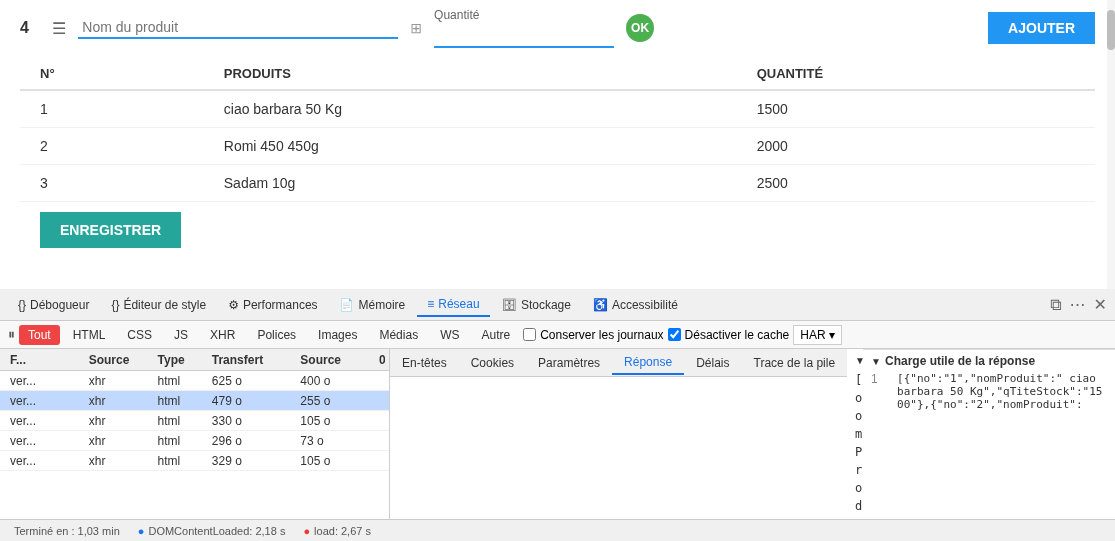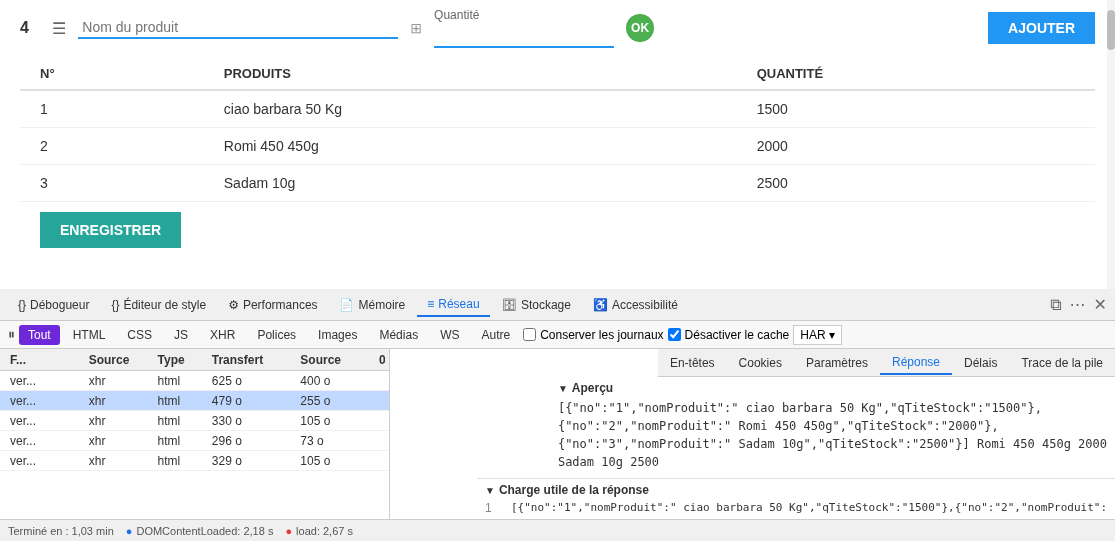--- a/index.html
+++ b/index.html
@@ -183,21 +183,21 @@
       padding: 2px 8px;
       border-radius: 3px;
       font-size: 12px;
       cursor: pointer;
       background: none;
       border: 1px solid transparent;
       color: #333;
     }
 
     .filter-pill.active {
-      background: #6d28d9;
+      background: #ef4444;
       color: #fff;
     }
 
     .checkbox-label {
       display: flex;
       align-items: center;
       gap: 4px;
       font-size: 12px;
       cursor: pointer;
       white-space: nowrap;
@@ -361,20 +361,21 @@
       padding: 0 8px;
       gap: 12px;
       font-size: 11px;
       color: #555;
     }
 
     .status-item {
       display: flex;
       align-items: center;
       gap: 4px;
+      margin-left: 6px;
     }
 
     .devtools-layout {
       position: absolute;
       bottom: 0;
       left: 0;
       right: 0;
       height: 252px;
     }
 
@@ -568,21 +569,21 @@
       <div class="net-cell col-f">ver...</div>
       <div class="net-cell col-source">xhr</div>
       <div class="net-cell col-type">html</div>
       <div class="net-cell col-transfer">329 o</div>
       <div class="net-cell col-size">105 o</div>
       <div class="net-cell col-bar"></div>
     </div>
         </div>
     </div>
 
-    <div style="flex:1; display:flex; flex-direction:column; overflow:hidden;align-items:flex-end;">
+    <div style="flex:1; display:flex; flex-direction:row; overflow:hidden;">
 
       <div class="response-tabs">
         <button class="response-tab">En-têtes</button>
         <button class="response-tab">Cookies</button>
         <button class="response-tab">Paramètres</button>
         <button class="response-tab active">Réponse</button>
         <button class="response-tab">Délais</button>
         <button class="response-tab">Trace de la pile</button>
       </div>
 

